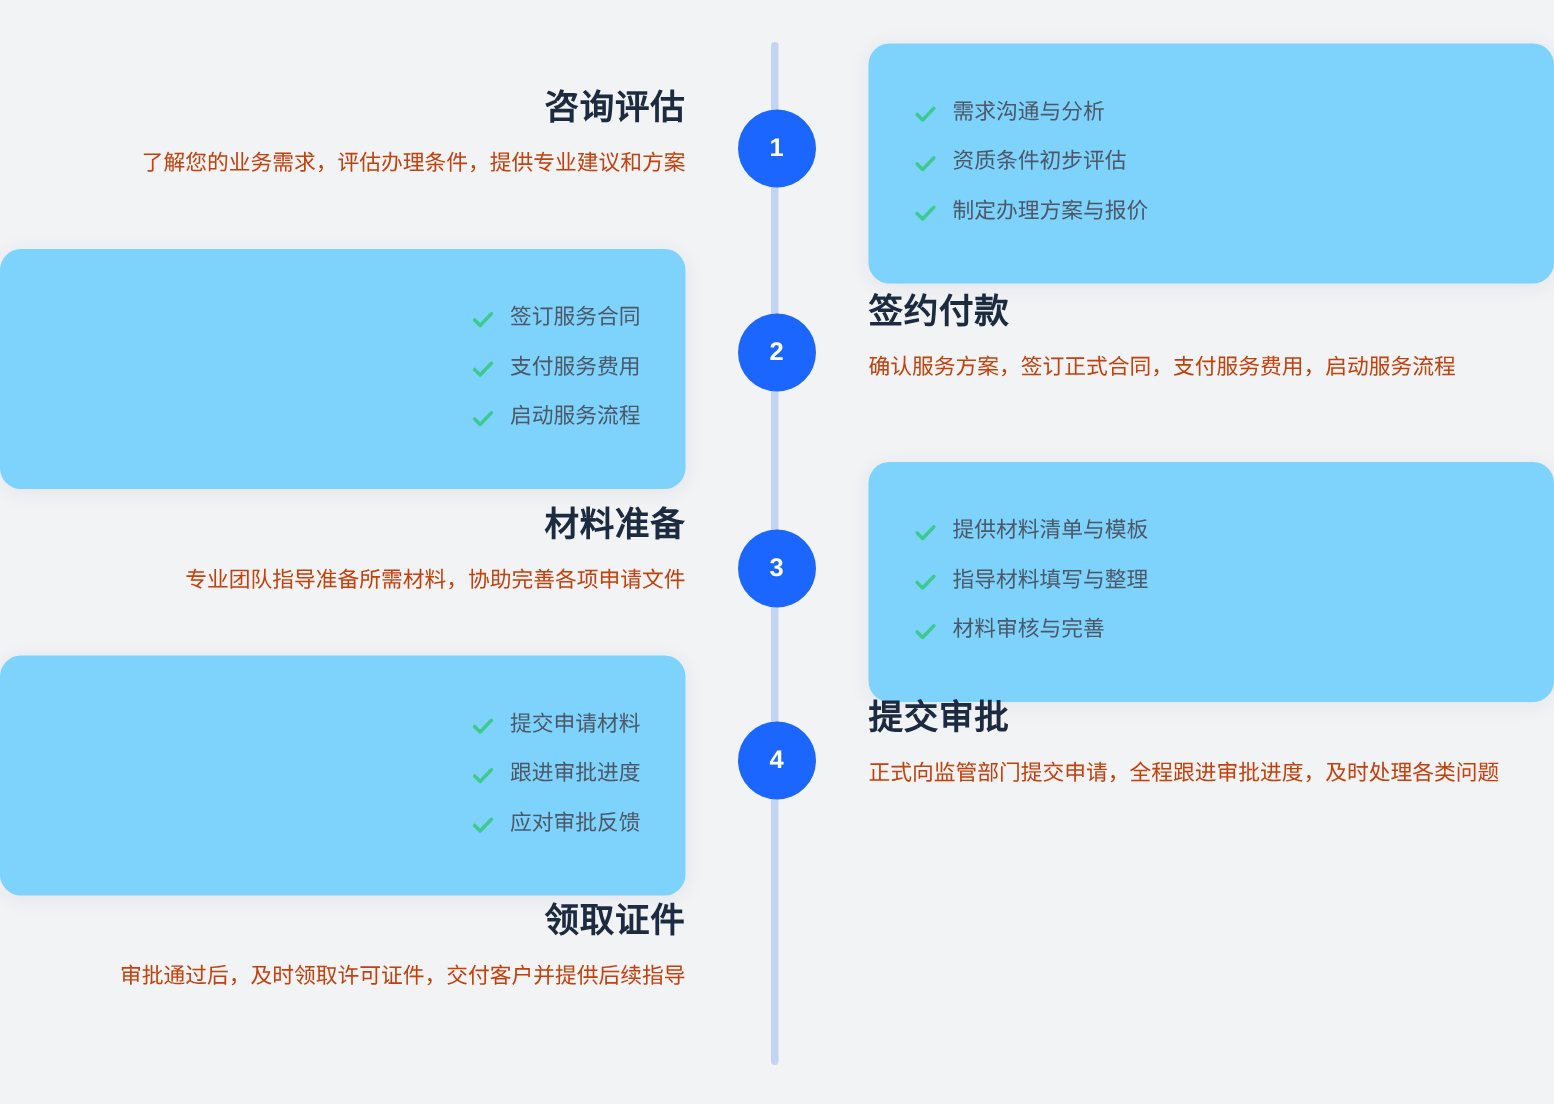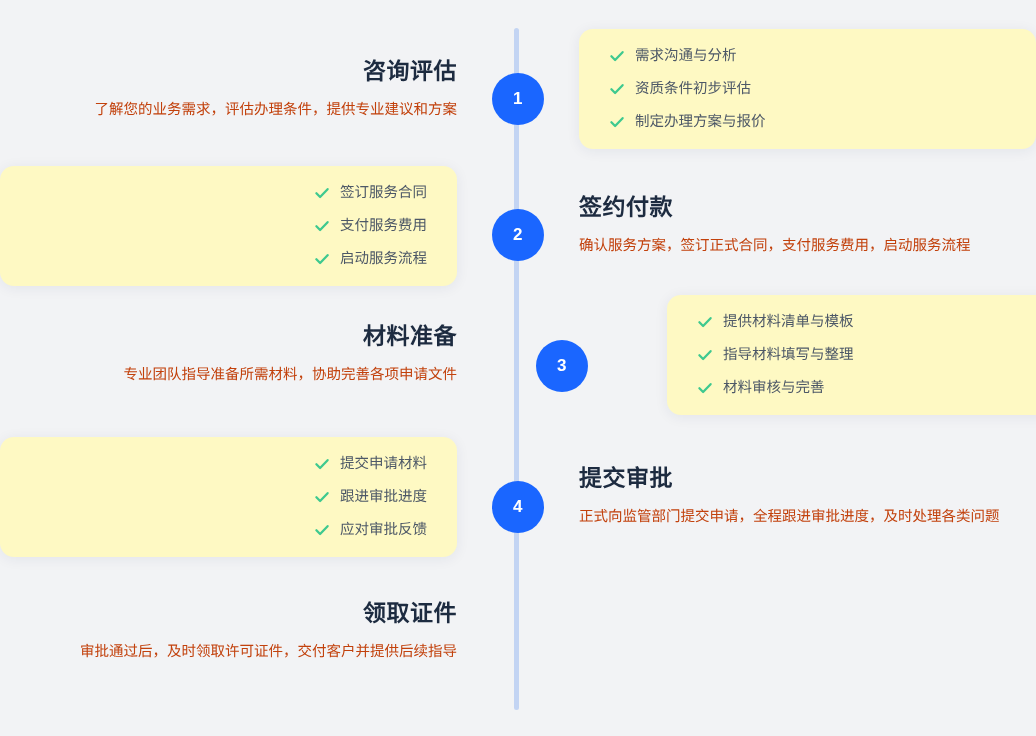--- a/index.html
+++ b/index.html
@@ -85,24 +85,24 @@
     font-size: 14.5px;
     color: #c2410c;
     line-height: 1.75;
     margin: 0;
   }
   .side.left .text-block { text-align: right; }
   .side.right .text-block { text-align: left; }
 
   
   .card {
-    background: #fef9c3;
+    background: #7dd3fc;
     border-radius: 14px;
     box-shadow: 0 2px 14px rgba(30, 45, 80, 0.07);
-    padding: 10px 30px;
+    padding: 30px 30px;
   }
   .card ul {
     list-style: none;
     margin: 0;
     padding: 0;
   }
   .card li {
     display: flex;
     align-items: center;
     font-size: 14.5px;
@@ -122,21 +122,21 @@
     align-items: center;
     justify-content: center;
   }
   .check-icon svg { display: block; }
 
   .item-label { white-space: nowrap; }
 
   
   #row-1 { top: 29px; }
   #row-2 { top: 166px; }
-  #row-3 { top: 295px; gap: 44px; }
+  #row-3 { top: 308px; }
   #row-4 { top: 437px; }
   #row-5 { top: 573px; flex-direction: column; }
 
   
   #row-1 .center-col { padding-top: 44px; }
   #row-2 .center-col { padding-top: 43px; }
   #row-3 .center-col { padding-top: 45px; }
   #row-4 .center-col { padding-top: 44px; }
   #row-5 .center-col { padding-top: 44px; }
 

